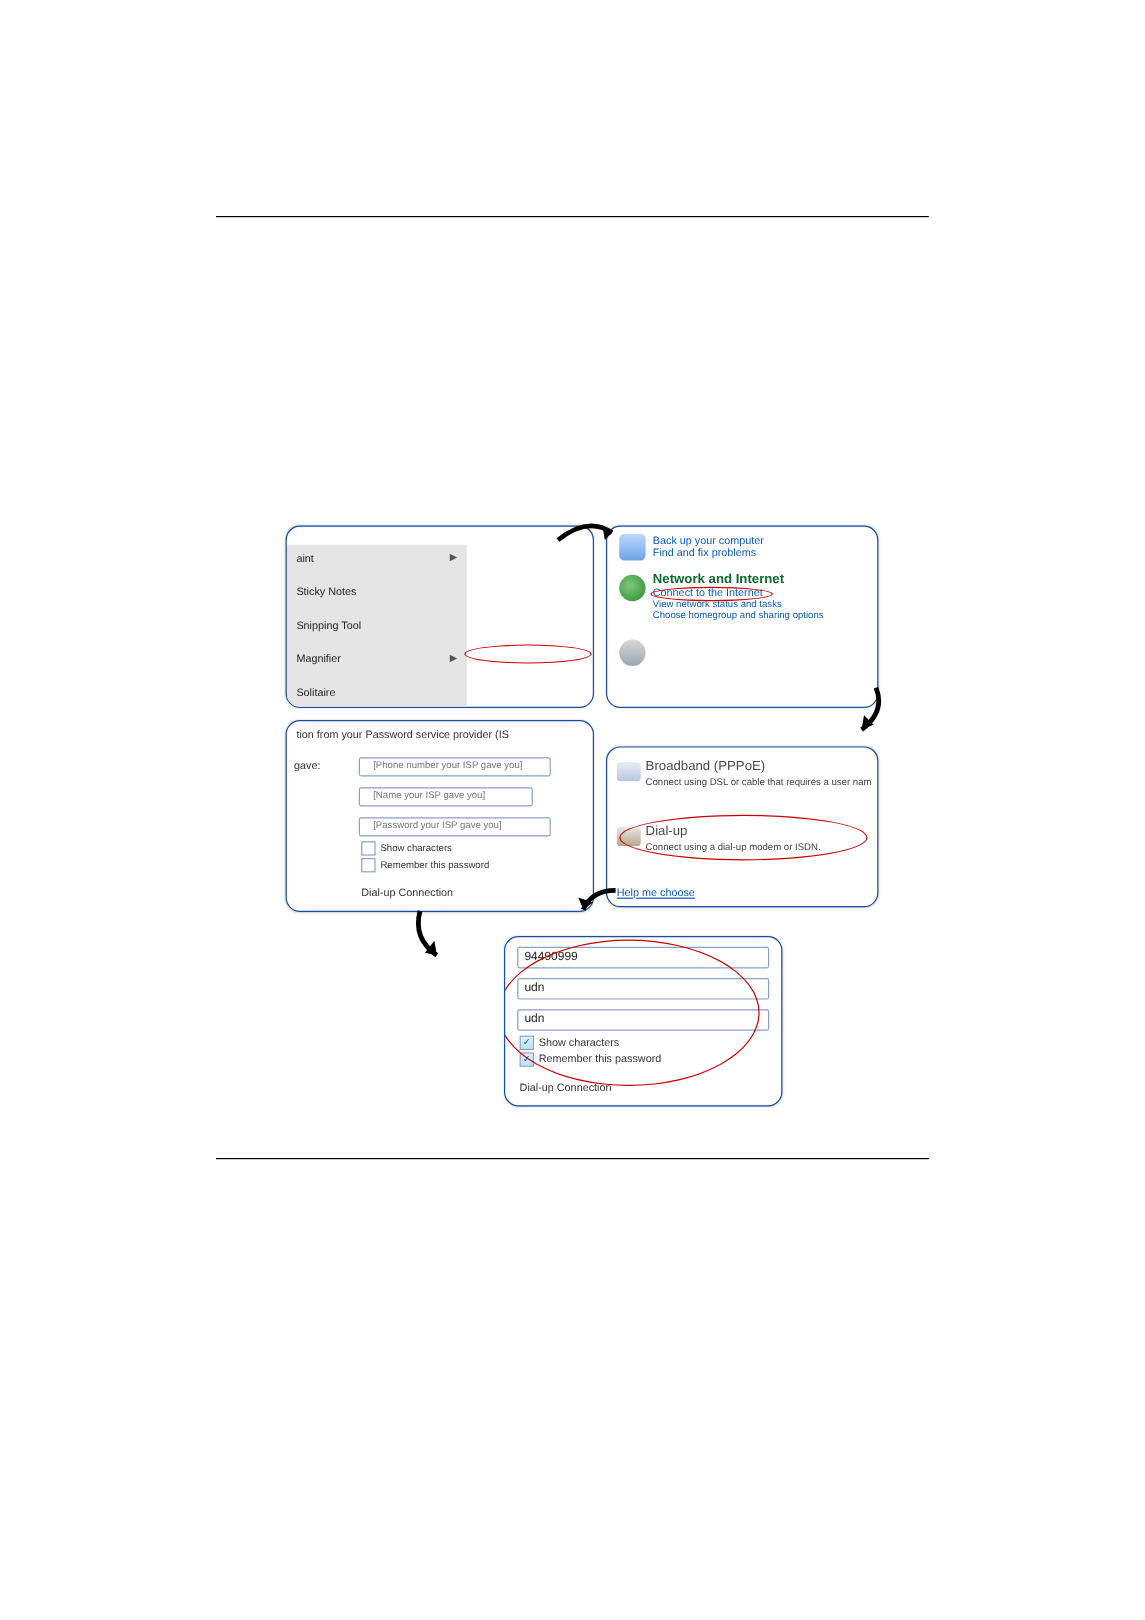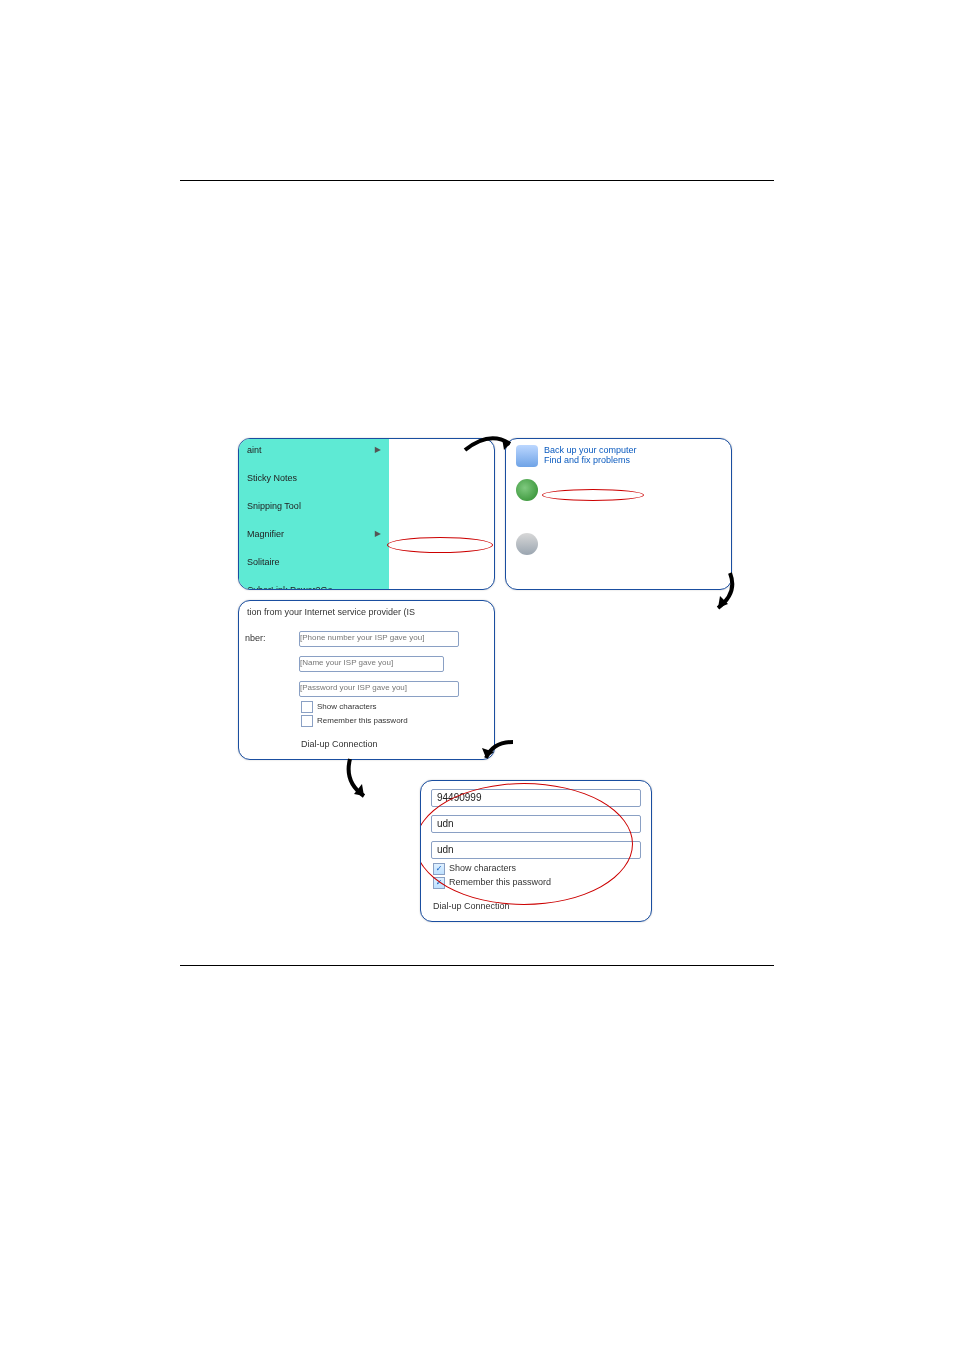--- a/index.html
+++ b/index.html
@@ -30,22 +30,22 @@
     position: absolute;
     background: #fff;
     border: 1px solid #1a4ea0;
     border-radius: 12px;
     overflow: hidden;
     box-shadow: 0 0 2px rgba(0,0,0,.2);
   }
   
   #panelA { left: 238px; top: 438px; width: 255px; height: 150px; }
   .startLeft {
-    position:absolute; left:0; top:0; bottom:0; width:150px;
-    background:#5eead4;
+    position:absolute; left:0; top:15px; bottom:0; width:150px;
+    background:#e5e5e5;
   }
   .startRight {
     position:absolute; right:0; top:0; bottom:0; width:105px;
     background:#2b3d57;
   }
   .ritem {
     color:#fff; font-size:9px; padding:4px 8px;
   }
   .ritem.sel { background:#0b5bbf; }
   .litem {
@@ -63,21 +63,21 @@
     position:absolute; width:22px; height:22px; border-radius:4px;
   }
 
   
   #panelC { left: 238px; top: 600px; width: 255px; height: 158px; }
   .pcTitle { font-size:9px; color:#333; padding:6px 8px 2px; }
   .plabel { position:absolute; left:6px; font-size:9px; color:#333; }
   .pfield {
     position:absolute; left:60px; height:16px;
     border:1px solid #8aa0c4; border-radius:2px; background:#fff;
-    font-size:8px; color:#777; padding:1px 0; box-sizing:border-box;
+    font-size:8px; color:#777; padding:1px 11px; box-sizing:border-box;
   }
   .pcheck { position:absolute; left:62px; font-size:8px; color:#333; }
   .pcheck .cb {
     display:inline-block; width:10px; height:10px; border:1px solid #8aa0c4;
     vertical-align:middle; margin-right:4px; background:#fff;
   }
   .pstatic { position:absolute; left:62px; font-size:9px; color:#333; }
 
   
   #panelD { left: 505px; top: 622px; width: 225px; height: 132px; }
@@ -131,35 +131,51 @@
     <div class="ellipse" style="left:148px; top:98px; width:104px; height:14px;"></div>
   </div>
 
   <div id="panelB" class="panel">
     <div class="caticon" style="left:10px; top:6px; background:linear-gradient(#bcd7ff,#6fa3e6);"></div>
     <div class="cat" style="top:6px;">
       <div class="lk">Back up your computer</div>
       <div class="lk">Find and fix problems</div>
     </div>
     <div class="caticon" style="left:10px; top:40px; background:radial-gradient(circle at 40% 40%, #7fc97f, #2a8a2a); border-radius:50%;"></div>
+    <div class="cat" style="top:38px;">
+      <div class="title">Network and Internet</div>
+      <div class="lk">Connect to the Internet</div>
+      <div class="lk2">View network status and tasks</div>
+      <div class="lk2">Choose homegroup and sharing options</div>
+    </div>
     <div class="caticon" style="left:10px; top:94px; background:linear-gradient(#d8d8d8,#9aa5b0); border-radius:50%;"></div>
     <div class="ellipse" style="left:36px; top:50px; width:100px; height:10px;"></div>
   </div>
 
   <div id="panelC" class="panel">
-    <div class="pcTitle">tion from your Internet service provider (IS</div>
-    <div class="plabel" style="top:32px;">nber:</div>
+    <div class="pcTitle">tion from your Password service provider (IS</div>
+    <div class="plabel" style="top:32px;">gave:</div>
     <div class="pfield" style="top:30px; width:160px;">[Phone number your ISP gave you]</div>
     <div class="pfield" style="top:55px; width:145px;">[Name your ISP gave you]</div>
     <div class="pfield" style="top:80px; width:160px;">[Password your ISP gave you]</div>
     <div class="pcheck" style="top:100px;"><span class="cb"></span><span>Show characters</span></div>
     <div class="pcheck" style="top:114px;"><span class="cb"></span><span>Remember this password</span></div>
     <div class="pstatic" style="top:138px;">Dial-up Connection</div>
   </div>
 
+  <div id="panelD" class="panel">
+    <div class="optIcon" style="left:8px; top:12px; background:linear-gradient(#e8eef8,#b7c5dd); border-radius:3px;"></div>
+    <div class="optTitle" style="left:32px; top:10px;">Broadband (PPPoE)</div>
+    <div class="optSub" style="left:32px; top:24px;">Connect using DSL or cable that requires a user nam</div>
+    <div class="optIcon" style="left:8px; top:66px; background:linear-gradient(#eaeaea,#b8a68a); border-radius:3px;"></div>
+    <div class="optTitle" style="left:32px; top:64px;">Dial-up</div>
+    <div class="optSub" style="left:32px; top:78px;">Connect using a dial-up modem or ISDN.</div>
+    <div class="helplink" style="left:8px; top:116px;">Help me choose</div>
+    <div class="ellipse" style="left:10px; top:56px; width:205px; height:36px;"></div>
+  </div>
 
   <div id="panelE" class="panel">
     <div class="efield" style="top:8px;">94490999</div>
 
     <div class="efield" style="top:34px;">udn</div>
     <div class="efield" style="top:60px;">udn</div>
     <div class="echeck" style="top:82px;"><span class="cb">✓</span><span>Show characters</span></div>
     <div class="echeck" style="top:96px;"><span class="cb">✓</span><span>Remember this password</span></div>
     <div class="estatic" style="top:120px;">Dial-up Connection</div>
     <div class="ellipse" style="left:-6px; top:2px; width:216px; height:120px; border-width:1px;"></div>

